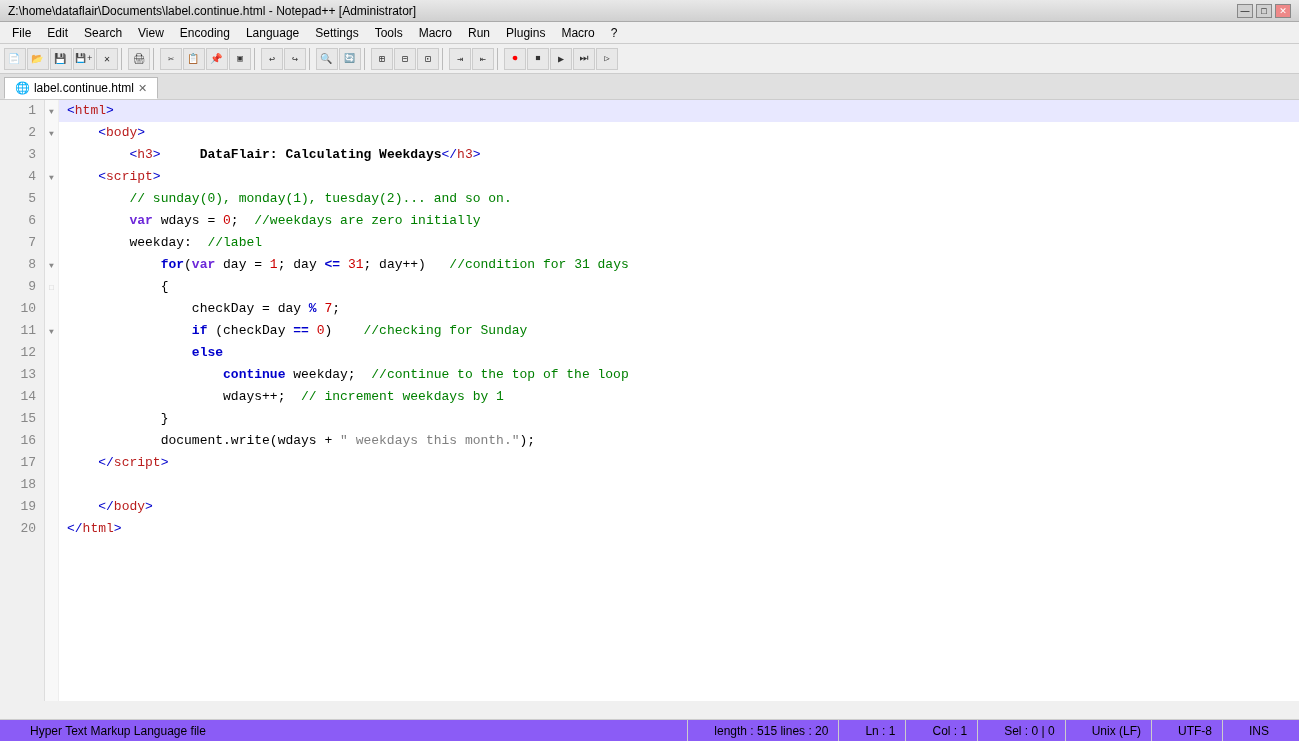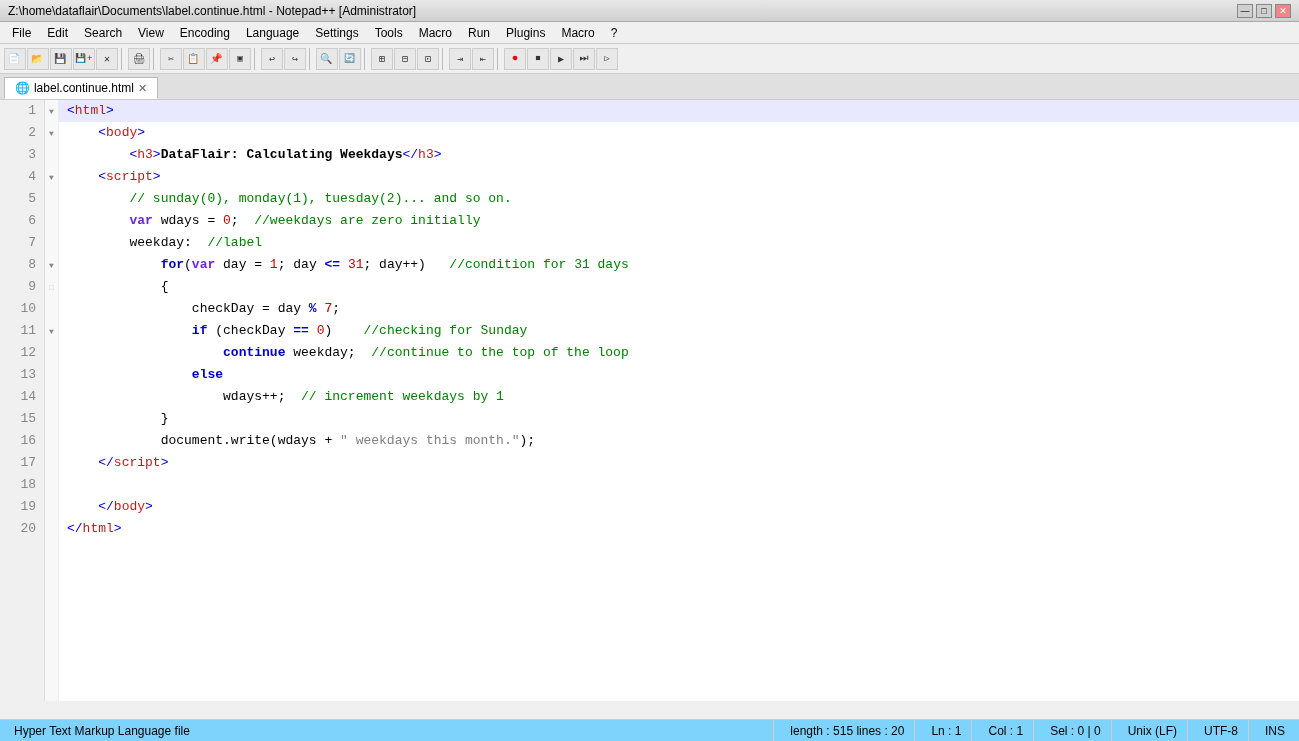--- a/index.html
+++ b/index.html
@@ -150,43 +150,43 @@
       display: flex;
       align-items: center;
       padding-left: 8px;
       white-space: pre;
     }
     .code-line:nth-child(1) { background: #e8e8ff; }
 
     
     .tag { color: #b91c1c; }
     .tag-bracket { color: #0000cc; }
-    .bold-text { font-weight: bold; color: #000; }
+    .bold-text { font-weight: bold; color: #000; margin-left: 39px; }
     .kw-blue { color: #0000cc; font-weight: bold; }
     .kw-var { color: #6d28d9; font-weight: bold; }
     .kw-for { color: #0000cc; font-weight: bold; text-align: right; }
     .kw-if { color: #0000cc; font-weight: bold; }
     .kw-else { color: #0000cc; font-weight: bold; }
     .kw-continue { color: #0000cc; font-weight: bold; }
     .num-red { color: #cc0000; }
     .str-gray { color: #808080; }
     .comment-green { color: #008000; }
     .normal { color: #000; }
 
     
     #status-bar {
-      background: #7dd3fc;
+      background: #8b5cf6;
       border-top: 1px solid #ccc;
       display: flex;
       align-items: center;
       height: 22px;
       font-family: Arial, sans-serif;
       font-size: 12px;
-      padding: 0 4px;
-      gap: 6px;
+      padding: 0 20px;
+      gap: 16px;
       position: fixed;
       bottom: 0;
       left: 0;
       right: 0;
     }
     .status-section {
       padding: 0 10px;
       border-right: 1px solid #ccc;
       height: 100%;
       display: flex;
@@ -354,25 +354,25 @@
 
     <div class="code-line">
       <span>                </span><span class="normal">checkDay = day </span><span class="kw-blue">%</span><span class="normal"> </span><span class="num-red">7</span><span class="normal">;</span>
     </div>
 
     <div class="code-line">
       <span>                </span><span class="kw-if">if</span><span class="normal"> (checkDay </span><span class="kw-blue">==</span><span class="normal"> </span><span class="num-red">0</span><span class="normal">)    </span><span class="comment-green">//checking for Sunday</span>
     </div>
 
     <div class="code-line">
+      <span>                </span><span class="kw-else">else</span>
+    </div>
+
+    <div class="code-line">
       <span>                    </span><span class="kw-continue">continue</span><span class="normal"> weekday;  </span><span class="comment-green">//continue to the top of the loop</span>
-    </div>
-
-    <div class="code-line">
-      <span>                </span><span class="kw-else">else</span>
     </div>
 
     <div class="code-line">
       <span>                    </span><span class="normal">wdays++;  </span><span class="comment-green">// increment weekdays by 1</span>
     </div>
 
     <div class="code-line">
       <span>            </span><span class="normal">}</span>
     </div>
 

